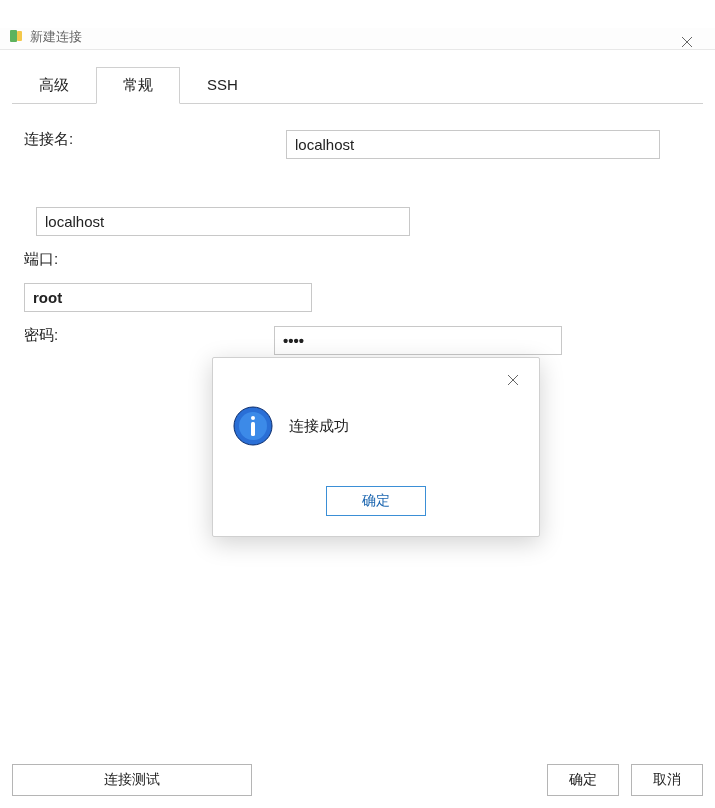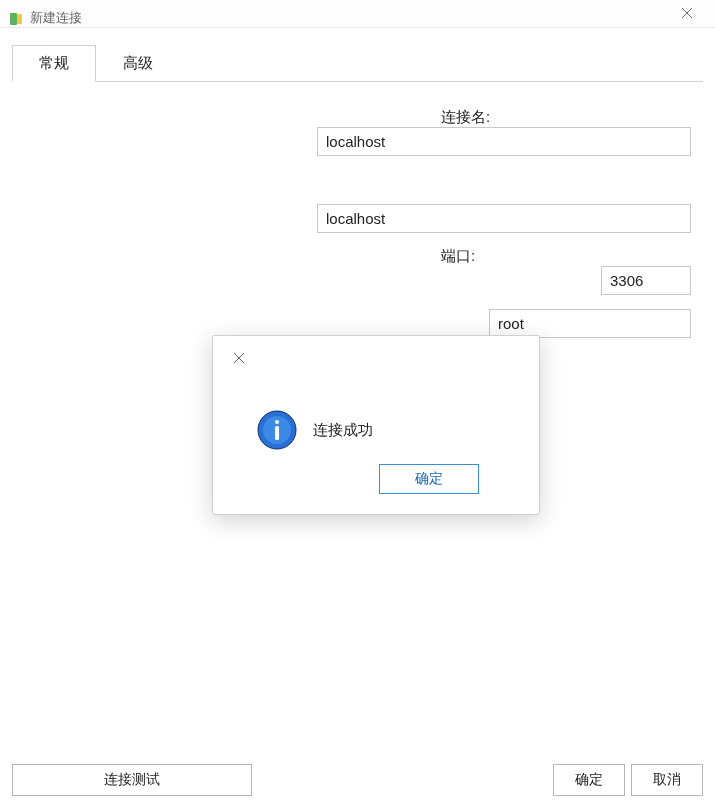--- a/index.html
+++ b/index.html
@@ -6,26 +6,27 @@
     body {
       font-family: "Microsoft YaHei", "Segoe UI", Arial, sans-serif;
       font-size: 14px;
       background: #fff;
       width: 715px;
       height: 808px;
       overflow: hidden;
       position: relative;
     }
     .titlebar {
-      height: 28px;
-      display: flex;
-      align-items: flex-end;
+      height: 22px;
+      display: flex;
+      align-items: flex-start;
       padding: 0 8px;
       border-bottom: 1px solid #e8e8e8;
       background: #fdfdfd;
+      margin-top: 28px;
     }
     .titlebar-icon {
       width: 16px; height: 16px;
       margin-right: 6px;
       display: inline-flex;
     }
     .titlebar-title {
       color: #666;
       font-size: 13px;
     }
@@ -64,48 +65,47 @@
       border: 1px solid #d0d0d0;
       border-bottom: 1px solid #fff;
       background: #fff;
       font-weight: 500;
     }
     .form {
       padding: 8px 12px 0 12px;
     }
     .form-row {
       display: flex;
-      align-items: flex-end;
+      align-items: flex-start;
       margin-bottom: 14px;
-      flex-direction: column;
     }
     .form-row.extra-gap { margin-bottom: 48px; }
     .form-label {
       width: 250px;
       font-size: 15px;
       color: #222;
     }
     .form-input {
       border: 1px solid #c8c8c8;
       padding: 5px 8px;
       font-size: 15px;
       color: #222;
       font-family: inherit;
       outline: none;
     }
-    .in-wide { width: 374px; }
+    .in-wide { width: 374px; margin-left: 12px; }
     .in-med  { width: 90px; }
-    .in-pw   { width: 202px; }
+    .in-pw   { width: 288px; font-weight: bold; }
     .footer {
       position: absolute;
       left: 0; right: 0; bottom: 12px;
       display: flex;
       align-items: center;
       padding: 0 12px;
-      gap: 6px;
+      gap: 12px;
     }
     .btn {
       border: 1px solid #b5b5b5;
       background: #fff;
       padding: 6px 0;
       font-size: 14px;
       cursor: pointer;
       font-family: inherit;
       color: #222;
     }
@@ -118,21 +118,21 @@
       left: 212px;
       top: 307px;
       width: 328px;
       height: 180px;
       background: #fff;
       border: 1px solid #d0d0d0;
       box-shadow: 0 6px 24px rgba(0,0,0,0.18);
       border-radius: 2px;
       padding: 10px 14px 14px 14px;
       display: flex;
-      flex-direction: row;
+      flex-direction: column;
     }
     .modal-top {
       display: flex;
       justify-content: flex-end;
     }
     .modal-close {
       width: 24px; height: 24px;
       display: flex;
       align-items: center;
       justify-content: center;
@@ -185,38 +185,42 @@
     <svg width="12" height="12" viewBox="0 0 12 12">
       <line x1="1" y1="1" x2="11" y2="11" stroke="#666" stroke-width="1"></line>
       <line x1="11" y1="1" x2="1" y2="11" stroke="#666" stroke-width="1"></line>
     </svg>
   </div>
 </div>
 
 <div class="body-area">
 
   <div class="tabs">
+    <div class="tab">高级</div>
     <div class="tab active">常规</div>
-    <div class="tab">高级</div>
+    <div class="tab">SSH</div>
   </div>
 
   <div class="form">
     <div class="form-row extra-gap">
       <div class="form-label">连接名:</div>
       <input class="form-input in-wide" value="localhost" style="">
     </div>
     <div class="form-row">
       <input class="form-input in-wide" value="localhost" style="">
     </div>
     <div class="form-row">
       <div class="form-label">端口:</div>
-      <input class="form-input in-med" value="3306" style="">
     </div>
     <div class="form-row">
       <input class="form-input in-pw" value="root" style="">
+    </div>
+    <div class="form-row">
+      <div class="form-label">密码:</div>
+      <input class="form-input in-pw" type="password" value="••••" style="">
     </div>
   </div>
 
   <div class="modal">
     <div class="modal-top">
       <div class="modal-close">
         <svg width="12" height="12" viewBox="0 0 12 12">
           <line x1="1" y1="1" x2="11" y2="11" stroke="#666" stroke-width="1"></line>
           <line x1="11" y1="1" x2="1" y2="11" stroke="#666" stroke-width="1"></line>
         </svg>

